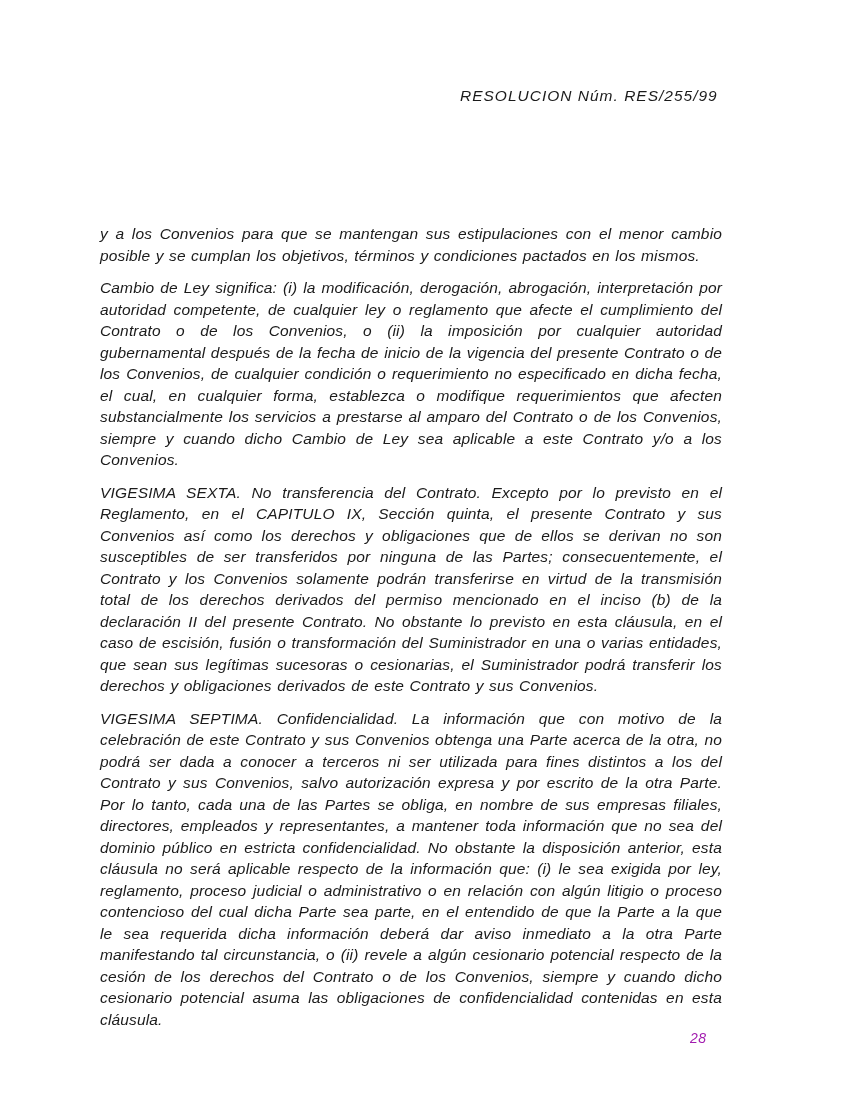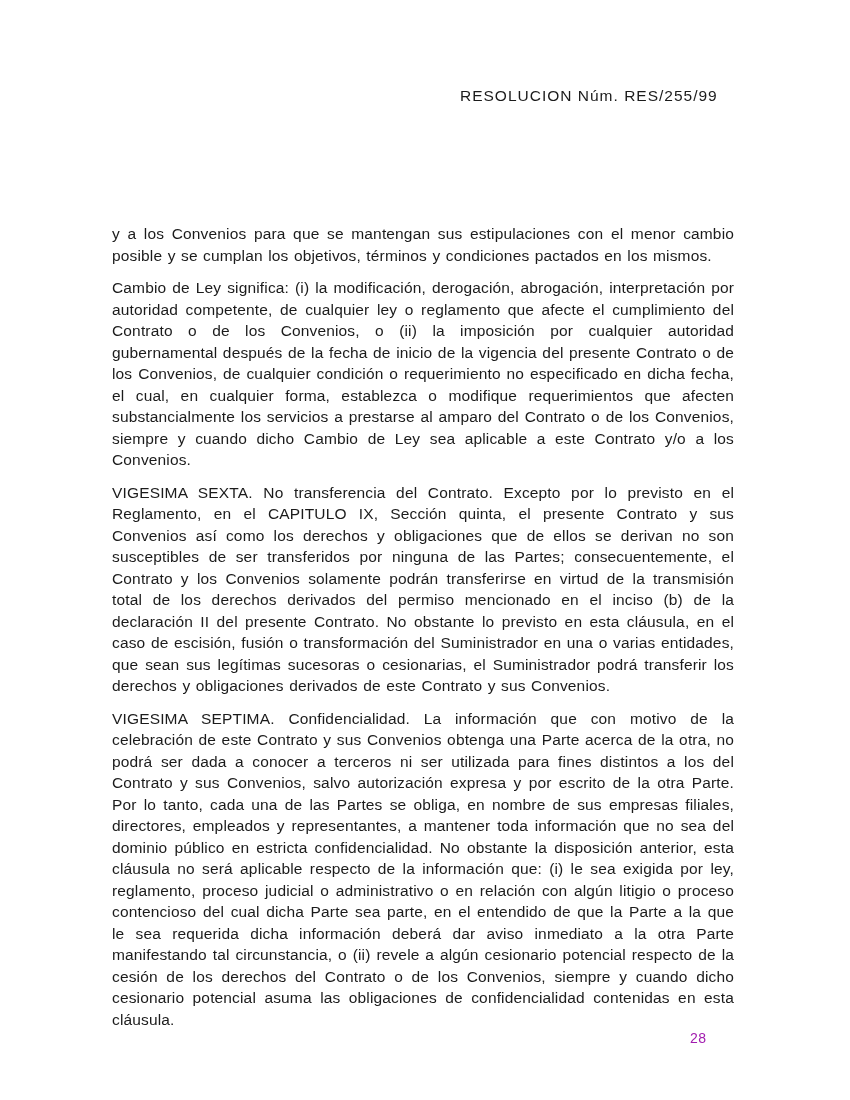--- a/index.html
+++ b/index.html
@@ -8,35 +8,36 @@
     background: #ffffff;
   }
   .page {
     position: relative;
     width: 840px;
     height: 1100px;
     background: #ffffff;
     font-family: "Liberation Sans", sans-serif;
     color: #1b1b1b;
     overflow: hidden;
+    font-style: italic;
   }
   .doc-header {
     position: absolute;
     top: 87px;
     left: 460px;
     width: 290px;
     font-size: 15.5px;
     letter-spacing: 1px;
     white-space: nowrap;
     color: #1b1b1b;
   }
   .doc-body {
     position: absolute;
     top: 223px;
-    left: 112px;
+    left: 100px;
     width: 622px;
     font-size: 15.5px;
     line-height: 21.5px;
     text-align: justify;
     letter-spacing: 0.15px;
     word-spacing: 1px;
   }
   .doc-body p {
     margin: 0 0 11px 0;
   }

